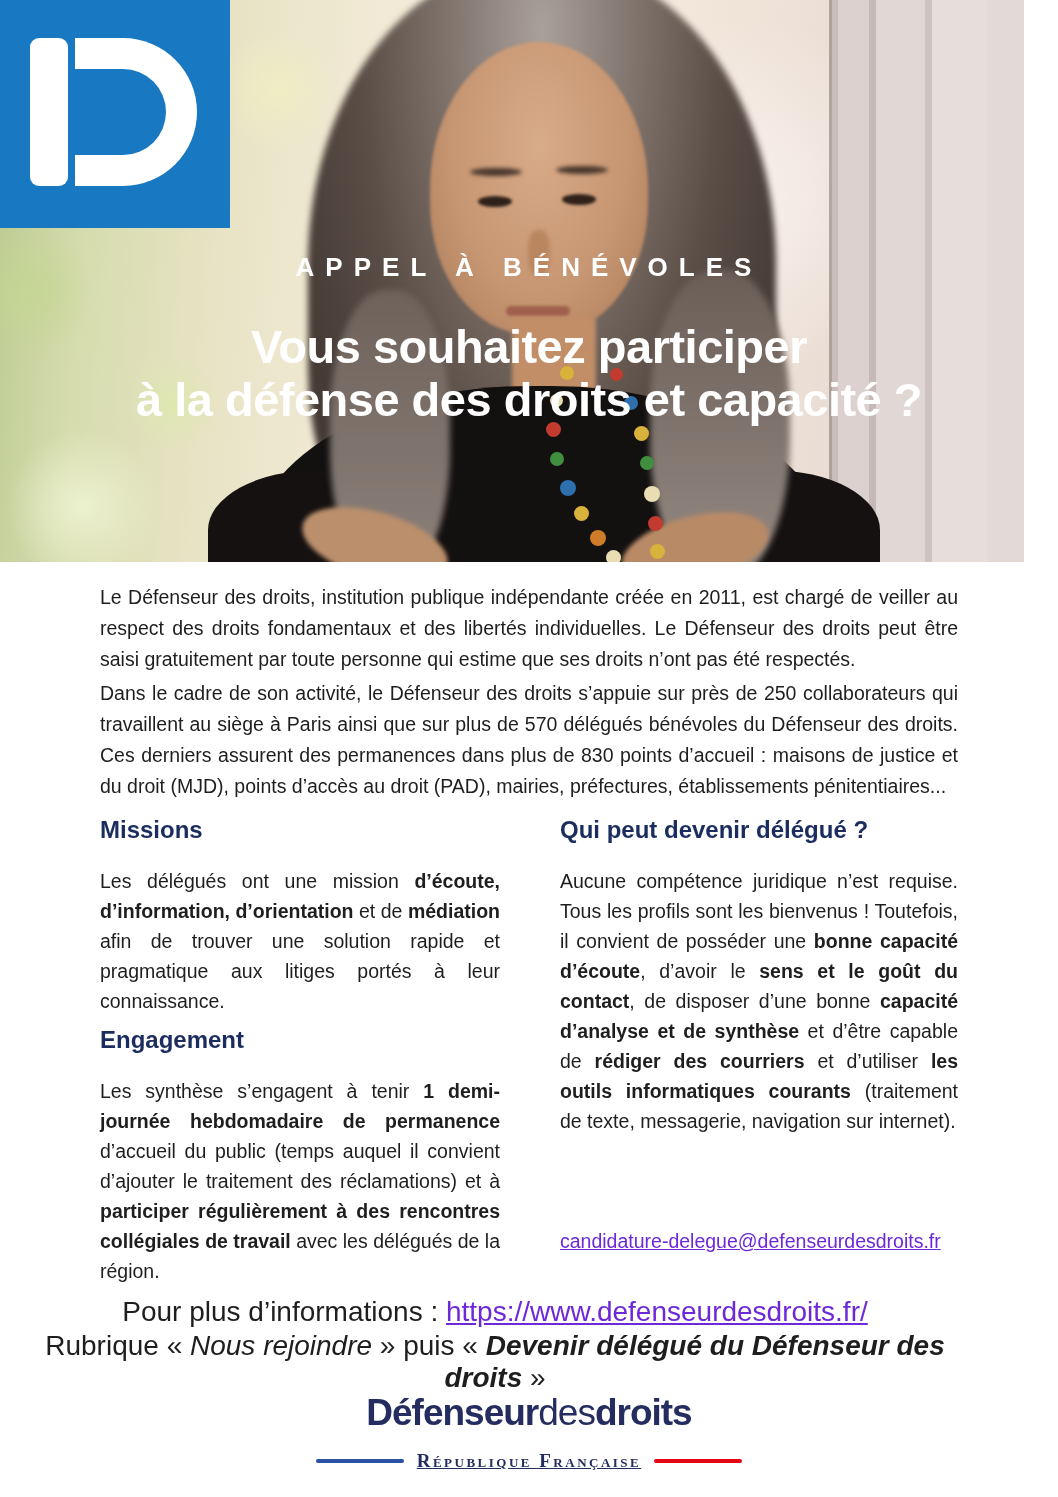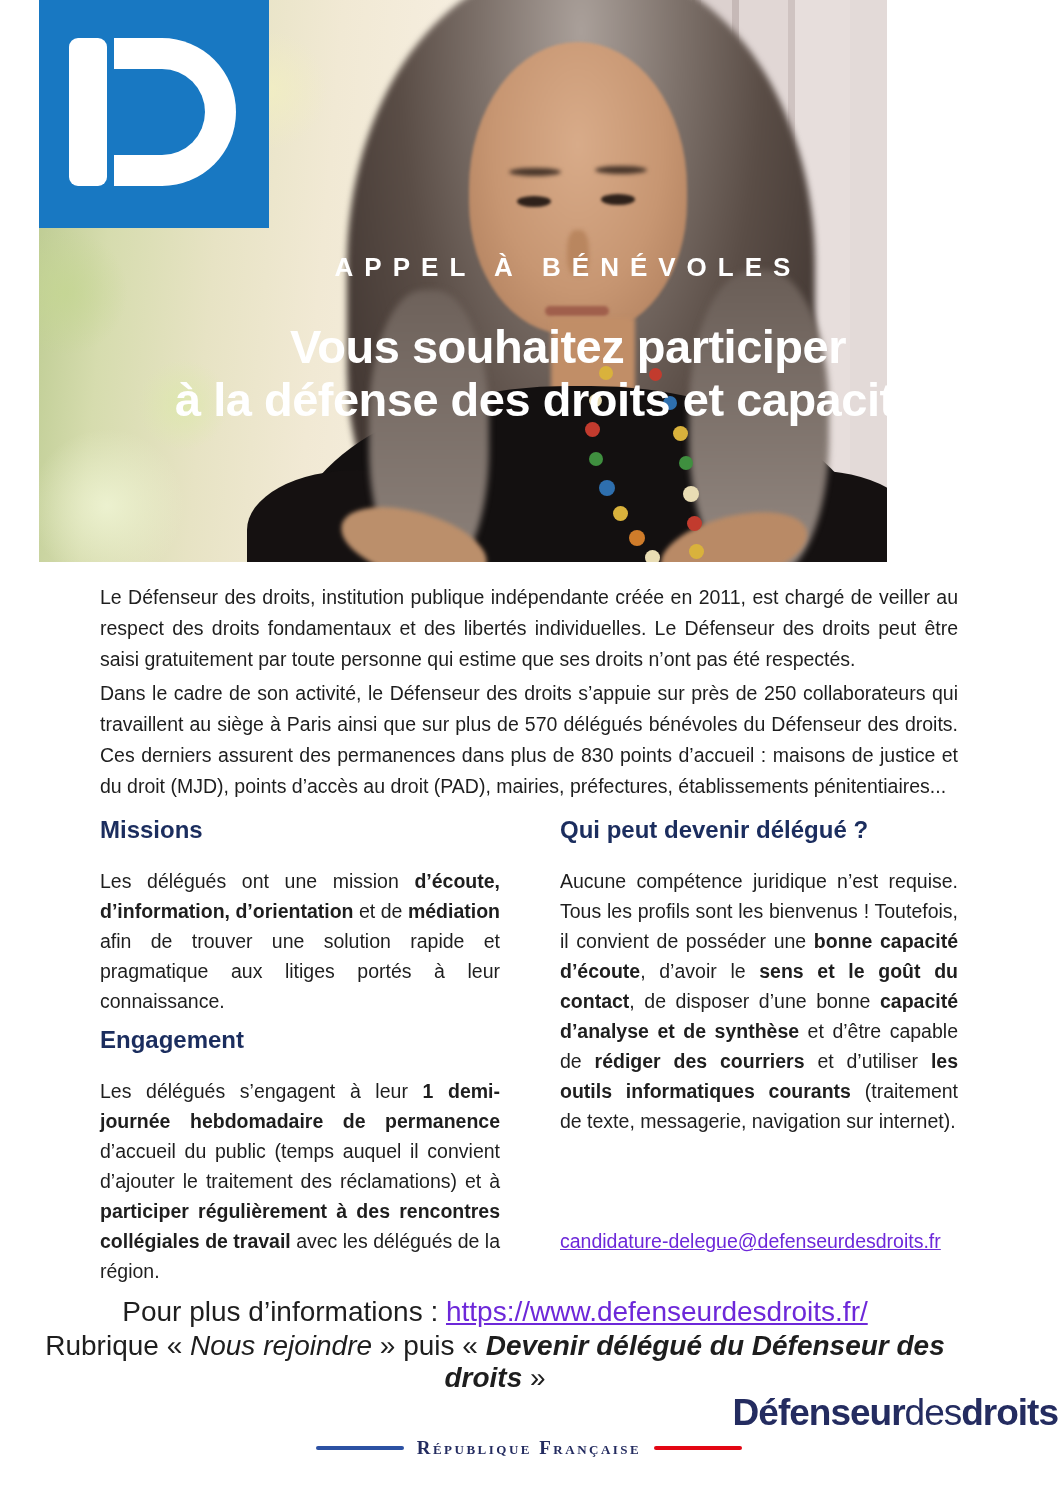--- a/index.html
+++ b/index.html
@@ -1,20 +1,20 @@
 <!DOCTYPE html>
 <html><head>
 <meta charset="utf-8">
 <style>
   html,body{margin:0;padding:0;background:#ffffff;}
   body{width:1058px;height:1497px;font-family:"Liberation Sans", sans-serif;}
   .page{position:relative;width:1058px;height:1497px;background:#ffffff;overflow:hidden;}
 
   
-  .hero{position:absolute;left:0;top:0;width:848px;height:562px;overflow:hidden;margin-left:39px;}
+  .hero{position:absolute;left:0;top:0;width:1024px;height:562px;overflow:hidden;}
   .photo-bg{position:absolute;inset:0;
     background-color:#efe6d8;
     background-image:
       radial-gradient(circle 70px at 5% 10%, rgba(246,243,198,.95), transparent 70%),
       radial-gradient(circle 55px at 14% 28%, rgba(232,240,178,.8), transparent 70%),
       radial-gradient(circle 90px at 3% 52%, rgba(196,214,146,.8), transparent 70%),
       radial-gradient(circle 65px at 17% 72%, rgba(220,233,170,.75), transparent 70%),
       radial-gradient(circle 85px at 27% 16%, rgba(242,239,194,.8), transparent 70%),
       radial-gradient(circle 110px at 8% 90%, rgba(238,243,210,.9), transparent 70%),
       radial-gradient(circle 240px at 72% 35%, rgba(250,242,238,.9), transparent 75%),
@@ -81,24 +81,24 @@
   .p-apply{left:560px;top:1174px;width:398px;}
   .email-link{position:absolute;left:560px;top:1230px;font-size:19.5px;}
   .b{font-weight:700;} .i{font-style:italic;}
   .lnk{color:#6d28d9;text-decoration:underline;cursor:pointer;}
 
   
   .f-line{position:absolute;left:8px;width:974px;text-align:center;font-size:28px;color:#1e1e1e;}
   .f1{top:1296px;} .f2{top:1330px;}
 
   
-  .brand{position:absolute;left:0;top:1392px;width:1058px;text-align:right;color:#242c60;}
+  .brand{position:absolute;left:0;top:1392px;width:1058px;text-align:center;color:#242c60;}
   .wordmark{font-size:37px;letter-spacing:-1px;}
   .wm-b{font-weight:700;} .wm-l{font-weight:400;}
-  .tagline-row{margin-top:3px;display:flex;align-items:center;justify-content:center;gap:13px;}
+  .tagline-row{margin-top:16px;display:flex;align-items:center;justify-content:center;gap:13px;text-decoration:underline;}
   .flag-line{width:88px;height:4px;border-radius:2px;}
   .flag-blue{background:#2c51a3;} .flag-red{background:#e30613;}
   .tagline{font-family:"Liberation Serif", serif;font-variant:small-caps;font-weight:600;font-size:19px;letter-spacing:2.5px;color:#242c60;}
 </style>
 </head>
 <body>
 
 <div class="page">
 
   <div class="hero">
@@ -151,21 +151,21 @@
     </div>
   </div>
 
   <div class="intro-p p1">Le Défenseur des droits, institution publique indépendante créée en 2011, est chargé de veiller au respect des droits fondamentaux et des libertés individuelles. Le Défenseur des droits peut être saisi gratuitement par toute personne qui estime que ses droits n’ont pas été respectés.</div>
   <div class="intro-p p2">Dans le cadre de son activité, le Défenseur des droits s’appuie sur près de 250 collaborateurs qui travaillent au siège à Paris ainsi que sur plus de 570 délégués bénévoles du Défenseur des droits. Ces derniers assurent des permanences dans plus de 830 points d’accueil : maisons de justice et du droit (MJD), points d’accès au droit (PAD), mairies, préfectures, établissements pénitentiaires...</div>
 
   <div class="col-h h-missions">Missions</div>
   <div class="col-p p-missions"><span>Les délégués ont une mission </span><span class="b">d’écoute, d’information, d’orientation</span><span> et de </span><span class="b">médiation</span><span> afin de trouver une solution rapide et pragmatique aux litiges portés à leur connaissance.</span></div>
 
   <div class="col-h h-engagement">Engagement</div>
-  <div class="col-p p-engagement"><span>Les délégués s’engagent à leur </span><span class="b">1 demi-journée hebdomadaire de permanence</span><span> d’accueil du public (temps auquel il convient d’ajouter le traitement des réclamations) et à </span><span class="b">participer régulièrement à des rencontres collégiales de travail</span><span> avec les délégués de la région.</span></div>
+  <div class="col-p p-engagement"><span>Les synthèse s’engagent à tenir </span><span class="b">1 demi-journée hebdomadaire de permanence</span><span> d’accueil du public (temps auquel il convient d’ajouter le traitement des réclamations) et à </span><span class="b">participer régulièrement à des rencontres collégiales de travail</span><span> avec les délégués de la région.</span></div>
 
   <div class="col-h h-eligibility">Qui peut devenir délégué ?</div>
   <div class="col-p p-eligibility"><span>Aucune compétence juridique n’est requise. Tous les profils sont les bienvenus ! Toutefois, il convient de posséder une </span><span class="b">bonne capacité d’écoute</span><span>, d’avoir le </span><span class="b">sens et le goût du contact</span><span>, de disposer d’une bonne </span><span class="b">capacité d’analyse et de synthèse</span><span> et d’être capable de </span><span class="b">rédiger des courriers</span><span> et d’utiliser </span><span class="b">les outils informatiques courants</span><span> (traitement de texte, messagerie, navigation sur internet).</span></div>
 
   <div class="email-link lnk">candidature-delegue@defenseurdesdroits.fr</div>
 
   <div class="f-line f1"><span>Pour plus d’informations : </span><span class="lnk">https://www.defenseurdesdroits.fr/</span></div>
   <div class="f-line f2"><span>Rubrique « </span><span class="i">Nous rejoindre</span><span> » puis « </span><span class="b i">Devenir délégué du Défenseur des droits</span><span> »</span></div>
 
   <div class="brand">

